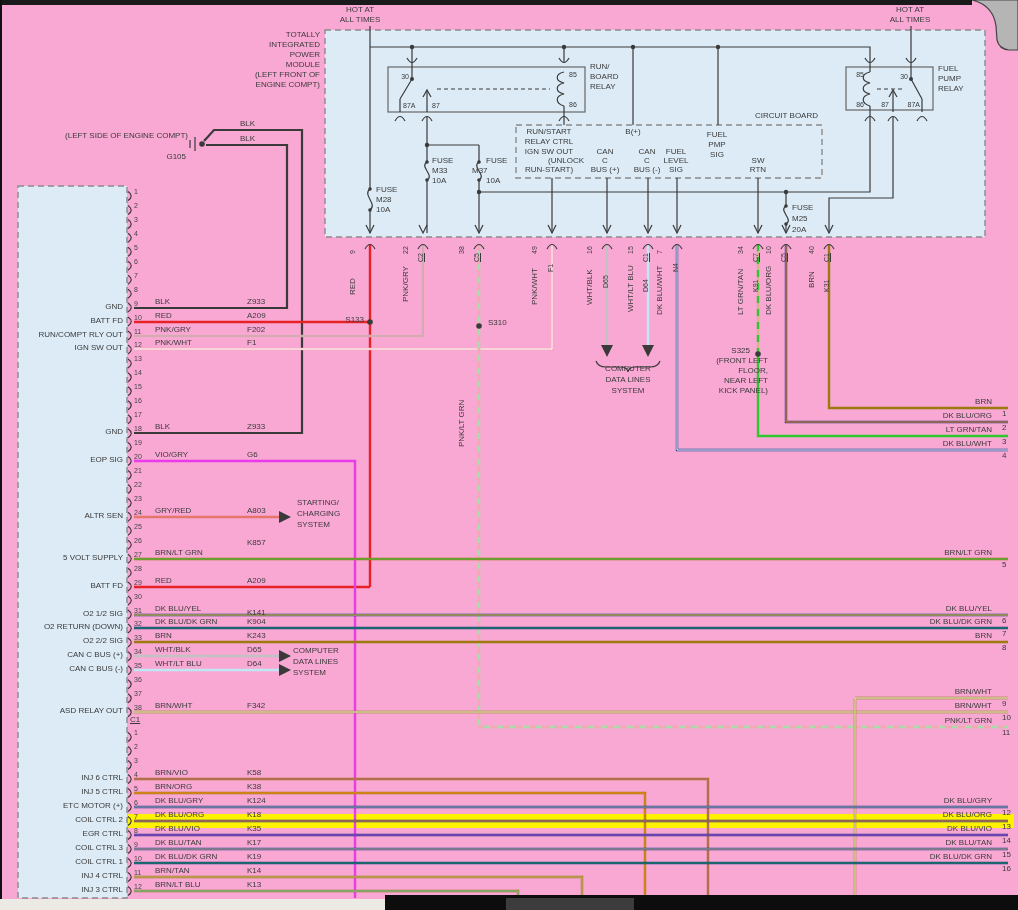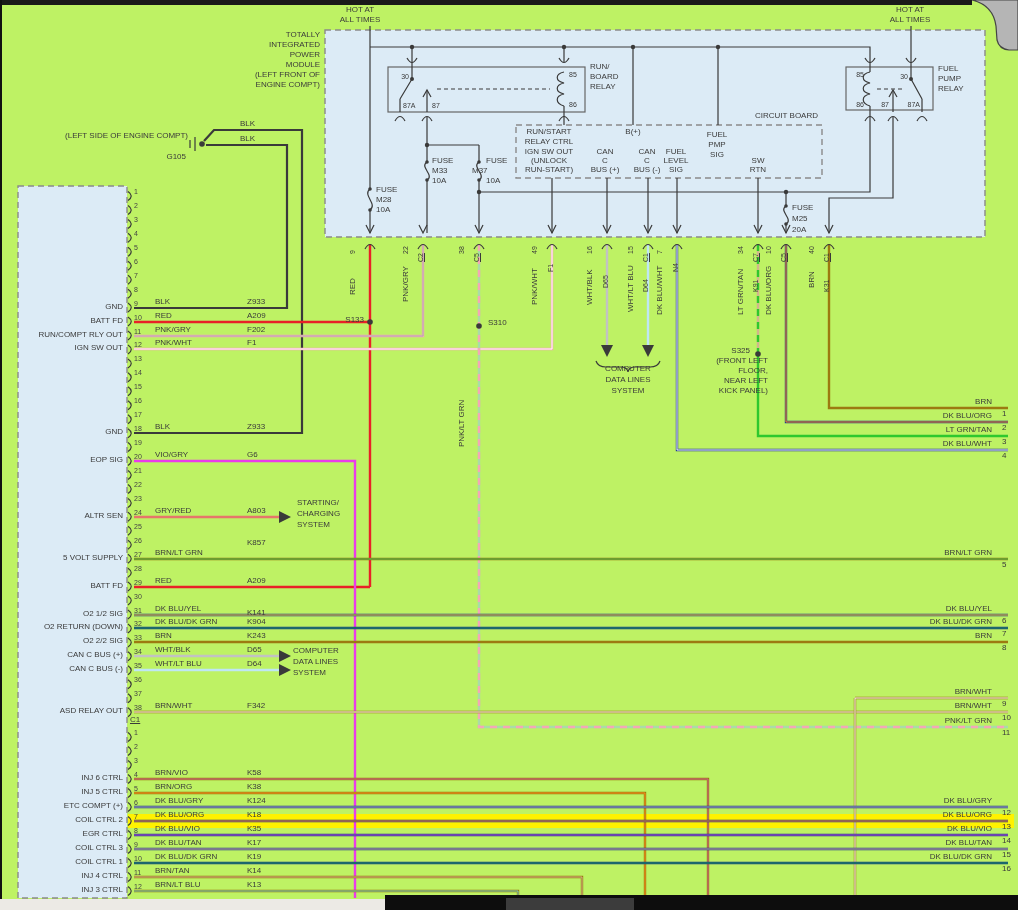--- a/index.html
+++ b/index.html
@@ -1,16 +1,16 @@
 <!DOCTYPE html>
 <html style="--red: #e82127; --blk: #3a3a3a; --pnk: #f4a7b6; --vio: #ea3bea; --gryred: #e5766a; --brn: #9c7a10; --navy: #233f8f; --ltgrn: #2ec82e; --tan: #d2b48c; --org: #ff8c1a; --yel: #ffd92b; --dkgrn: #17904a; --gry: #b0b0b0; --ltblu: #bfe7f4; --wgry: #c2c2c2; --violet: #b44ad0; --pvio: #cf5f8f; --teal: #6fd0c0; --grnst: #3fbf4f; --palegrn: #a8dca8; --highlight: #fff200; --fill: #dcebf6; --border: #8a8a8a; --ink: #3a3a3a;"><head>
 <meta charset="utf-8">
 <style>
   html,body{margin:0;padding:0;background:#fff}
-  #page{position:relative;width:1018px;height:910px;overflow:hidden;background:#bef264;font-family:"Liberation Sans",sans-serif}
+  #page{position:relative;width:1018px;height:910px;overflow:hidden;background:#f9a8d4;font-family:"Liberation Sans",sans-serif}
   #lines{position:absolute;left:0;top:0}
   .t{position:absolute;font:8px "Liberation Sans",sans-serif;color:#3a3a3a;white-space:nowrap;line-height:10px;z-index:3}
   .t7{font-size:7px}
   .r{text-align:right;width:150px}
   .rw{text-align:right;width:120px}
   .r3{text-align:right;width:30px}
   .c{text-align:center;width:100px}
   .v{transform:rotate(-90deg);transform-origin:0 100%;height:10px}
   .u{text-decoration:underline}
   .k{stroke:var(--ink);stroke-width:1.2;fill:none}
@@ -346,21 +346,21 @@
 <span class="t" style="left:472px;top:166px">M37</span>
 <span class="t" style="left:486px;top:176px">10A</span>
 <span class="t" style="left:792px;top:203px">FUSE</span>
 <span class="t" style="left:792px;top:214px">M25</span>
 <span class="t" style="left:792px;top:225px">20A</span>
 
 <span class="t r" style="left:668px;top:111px">CIRCUIT BOARD</span>
 <span class="t c" style="left:499px;top:127px">RUN/START</span>
 <span class="t c" style="left:499px;top:137px">RELAY CTRL</span>
 <span class="t c" style="left:499px;top:147px">IGN SW OUT</span>
-<span class="t c" style="left:499px;top:156px">(UNLOCK</span>
+<span class="t c" style="left:516px;top:156px">(UNLOCK</span>
 <span class="t c" style="left:499px;top:165px">RUN-START)</span>
 <span class="t c" style="left:583px;top:127px">B(+)</span>
 <span class="t c" style="left:555px;top:147px">CAN</span>
 <span class="t c" style="left:555px;top:156px">C</span>
 <span class="t c" style="left:555px;top:165px">BUS (+)</span>
 <span class="t c" style="left:597px;top:147px">CAN</span>
 <span class="t c" style="left:597px;top:156px">C</span>
 <span class="t c" style="left:597px;top:165px">BUS (-)</span>
 <span class="t c" style="left:626px;top:147px">FUEL</span>
 <span class="t c" style="left:626px;top:156px">LEVEL</span>
@@ -472,21 +472,21 @@
 <span class="t" style="left:155px;top:701px">BRN/WHT</span>
 <span class="t" style="left:247px;top:701px">F342</span>
 <span class="t u" style="left:130px;top:715px">C1</span>
 
 <span class="t rw" style="left:3px;top:773px">INJ 6 CTRL</span>
 <span class="t" style="left:155px;top:768px">BRN/VIO</span>
 <span class="t" style="left:247px;top:768px">K58</span>
 <span class="t rw" style="left:3px;top:787px">INJ 5 CTRL</span>
 <span class="t" style="left:155px;top:782px">BRN/ORG</span>
 <span class="t" style="left:247px;top:782px">K38</span>
-<span class="t rw" style="left:3px;top:801px">ETC COMPT (+)</span>
+<span class="t rw" style="left:3px;top:801px">ETC MOTOR (+)</span>
 <span class="t" style="left:155px;top:796px">DK BLU/GRY</span>
 <span class="t" style="left:247px;top:796px">K124</span>
 <span class="t rw" style="left:3px;top:815px">COIL CTRL 2</span>
 <span class="t" style="left:155px;top:810px">DK BLU/ORG</span>
 <span class="t" style="left:247px;top:810px">K18</span>
 <span class="t rw" style="left:3px;top:829px">EGR CTRL</span>
 <span class="t" style="left:155px;top:824px">DK BLU/VIO</span>
 <span class="t" style="left:247px;top:824px">K35</span>
 <span class="t rw" style="left:3px;top:843px">COIL CTRL 3</span>
 <span class="t" style="left:155px;top:838px">DK BLU/TAN</span>

